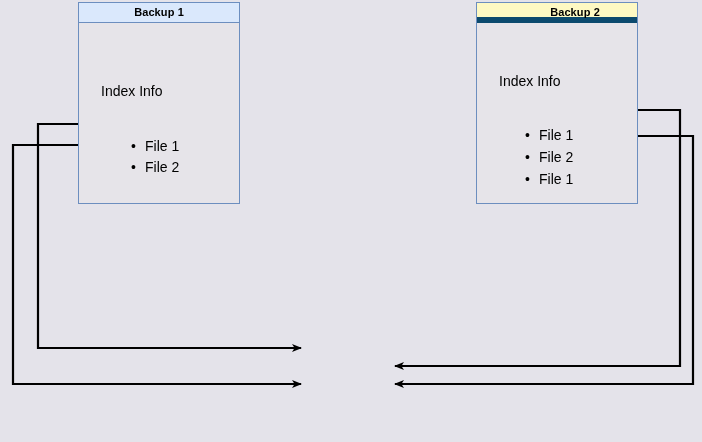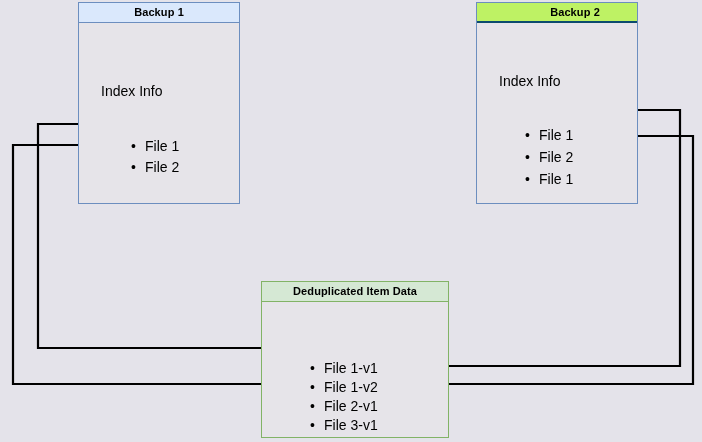--- a/index.html
+++ b/index.html
@@ -93,22 +93,22 @@
 
   
   #backup2-box {
     left: 473px;
     top: 2px;
     width: 162px;
     height: 202px;
     border: 1px solid #6c8ebf;
   }
   #backup2-box .box-header {
-    background: #bef264;
-    border-bottom: 2px solid #0c4a6e;
+    background: #fef9c3;
+    border-bottom: 6px solid #0c4a6e;
     padding-left: 36px;
   }
   #backup2-caption { left: 22px; top: 50px; }
   #backup2-list { left: 48px; top: 101px; }
   #backup2-list li { line-height: 22px; }
 
   
   #dedup-box {
     left: 258px;
     top: 281px;
@@ -160,25 +160,14 @@
     <div class="box-body">
       <div class="caption" id="backup2-caption">Index Info</div>
       <ul class="bullet-list" id="backup2-list">
         <li>File 1</li>
         <li>File 2</li>
         <li>File 1</li>
       </ul>
     </div>
   </div>
 
-  <div class="box" id="dedup-box">
-    <div class="box-header">Deduplicated Item Data</div>
-    <div class="box-body">
-      <ul class="bullet-list" id="dedup-list">
-        <li>File 1-v1</li>
-        <li>File 1-v2</li>
-        <li>File 2-v1</li>
-        <li>File 3-v1</li>
-      </ul>
-    </div>
-  </div>
 
 </div>
 
 </body></html>

